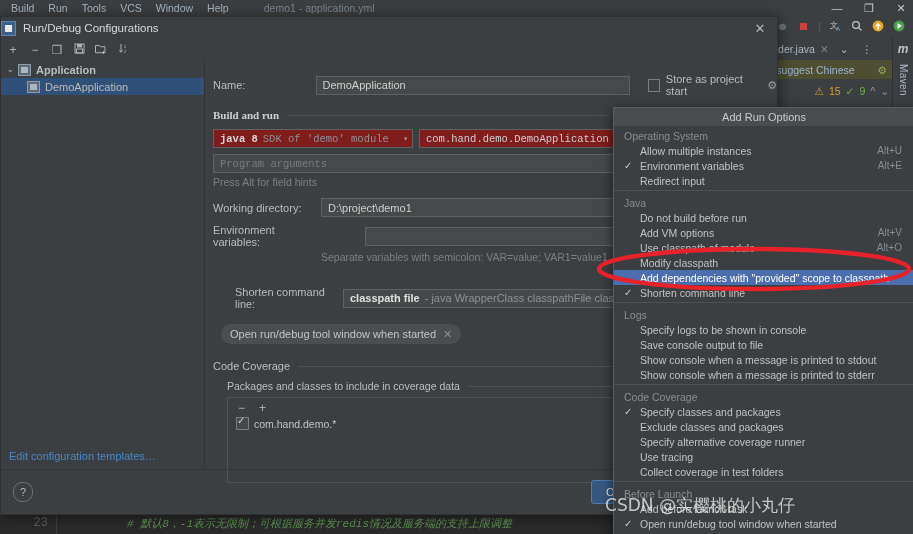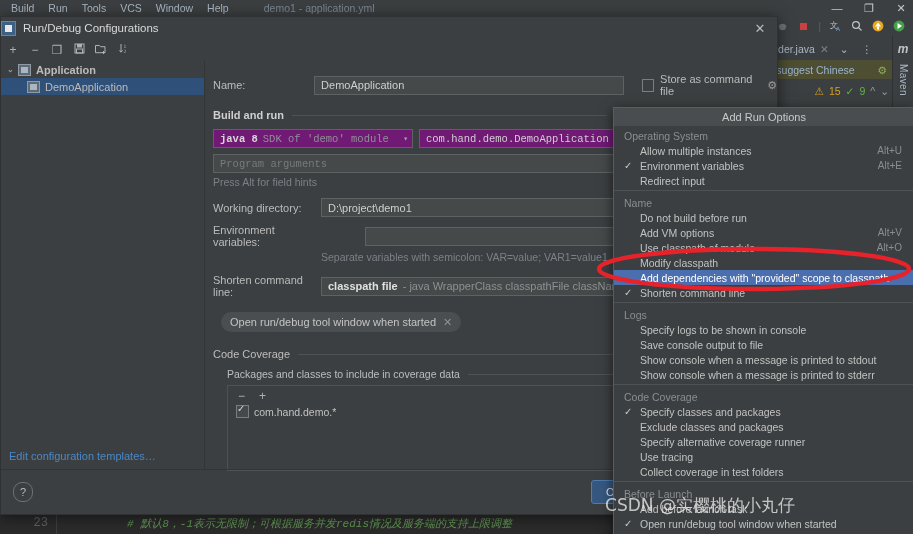--- a/index.html
+++ b/index.html
@@ -68,21 +68,21 @@
   .cbox{width:11px;height:11px;border:1px solid #7a7e80;background:#3c3f41;display:inline-block;}
   .cbox.on{background:#45494a;position:relative;}
   .cbox.on:after{content:"✓";position:absolute;left:0px;top:-3px;font-size:10px;color:#d5d5d5;}
 
   .sect-head{display:flex;align-items:center;gap:8px;margin:12px 0 8px 0;}
   .sect-title{font-weight:bold;color:#cfcfcf;font-size:11px;}
   .sect-line{flex:1;height:1px;background:#4e5254;}
   .mod-opt{color:#4a88c7;font-size:11px;}
   .mod-key{color:#7c8086;font-size:10.5px;}
 
-  .selectbox{height:19px;background:#701a75;border:1px solid #5e6264;display:flex;align-items:center;
+  .selectbox{height:19px;background:#7f1d1d;border:1px solid #5e6264;display:flex;align-items:center;
              padding:0 4px 0 6px;font-family:"Liberation Mono",monospace;font-size:10.5px;box-sizing:border-box;}
   .caret{margin-left:auto;color:#aaa;font-size:8px;}
   .hint{color:#7c8086;font-size:10.5px;margin:3px 0 10px 0;}
   .hint2{color:#7c8086;font-size:10.5px;margin-left:108px;}
 
   .chip{display:inline-flex;align-items:center;gap:7px;height:20px;border-radius:10px;background:#4a4e50;
         color:#c4c4c4;font-size:11px;padding:0 9px;}
   .chip .x{color:#8d9194;font-size:11px;}
 
   .cc-panel{margin-top:8px;}
@@ -267,26 +267,26 @@
       <div id="edit-templates">Edit configuration templates…</div>
     </div>
 
     <div id="dlg-form">
 
       <div class="frow" style="margin-top:2px;">
         <span class="flabel">Name:</span>
         <span class="finput" id="name-input">DemoApplication</span>
         <span id="store-proj">
           <span class="cbox"></span>
-          <span>Store as command file</span>
+          <span>Store as project start</span>
           <span style="color:#9a9a9a;">⚙</span>
         </span>
       </div>
 
-      <div class="sect-head" style="width:524px;">
+      <div class="sect-head" style="width:524px;font-family:Liberation Serif, serif;">
         <span class="sect-title">Build and run</span>
         <span class="sect-line"></span>
         <span class="mod-opt">Modify options</span>
         <span class="mod-opt" style="font-size:9px;">⌄</span>
         <span class="mod-key">Alt+M</span>
       </div>
 
       <div style="display:flex;gap:6px;margin-bottom:6px;">
         <span class="selectbox" style="width:200px;">
           <span style="color:#d7d7d7;font-weight:bold;">java 8</span>
@@ -305,21 +305,21 @@
         <span class="flabel">Working directory:</span>
         <span class="finput" style="width:412px;">D:\project\demo1</span>
       </div>
 
       <div class="frow" style="margin-bottom:3px;gap:44px;">
         <span class="flabel">Environment variables:</span>
         <span class="finput" style="width:412px;"></span>
       </div>
       <div class="hint2">Separate variables with semicolon: VAR=value; VAR1=value1</div>
 
-      <div class="frow" style="margin-top:11px;">
+      <div class="frow" style="margin-top:23px;justify-content:center;">
         <span class="flabel">Shorten command line:</span>
         <span class="finput" style="width:412px;">
           <span style="color:#e0e0e0;font-weight:bold;">classpath file</span>
           <span style="color:#8d9194;margin-left:5px;">- java WrapperClass classpathFile className</span>
         </span>
       </div>
 
       <div style="margin:14px 0 0 8px;">
         <span class="chip">
           <span>Open run/debug tool window when started</span>
@@ -370,21 +370,21 @@
         <span class="chk">✓</span>
         <span class="lbl">Environment variables</span>
         <span class="acc">Alt+E</span>
       </div>
       <div class="mitem">
         <span class="chk"></span>
         <span class="lbl">Redirect input</span>
         <span class="acc"></span>
       </div>
       <div class="msep"></div>
-      <div class="mgroup">Name</div>
+      <div class="mgroup">Java</div>
       <div class="mitem">
         <span class="chk"></span>
         <span class="lbl">Do not build before run</span>
         <span class="acc"></span>
       </div>
       <div class="mitem">
         <span class="chk"></span>
         <span class="lbl">Add VM options</span>
         <span class="acc">Alt+V</span>
       </div>

